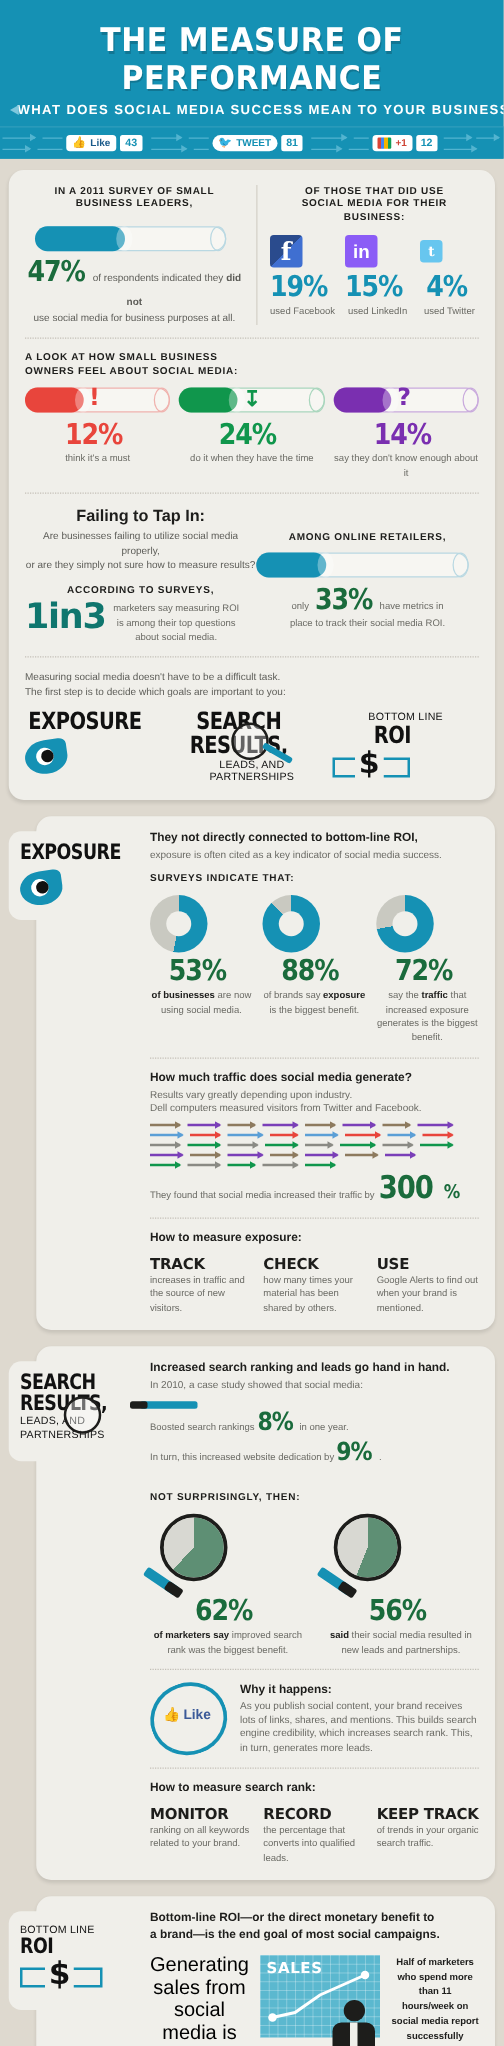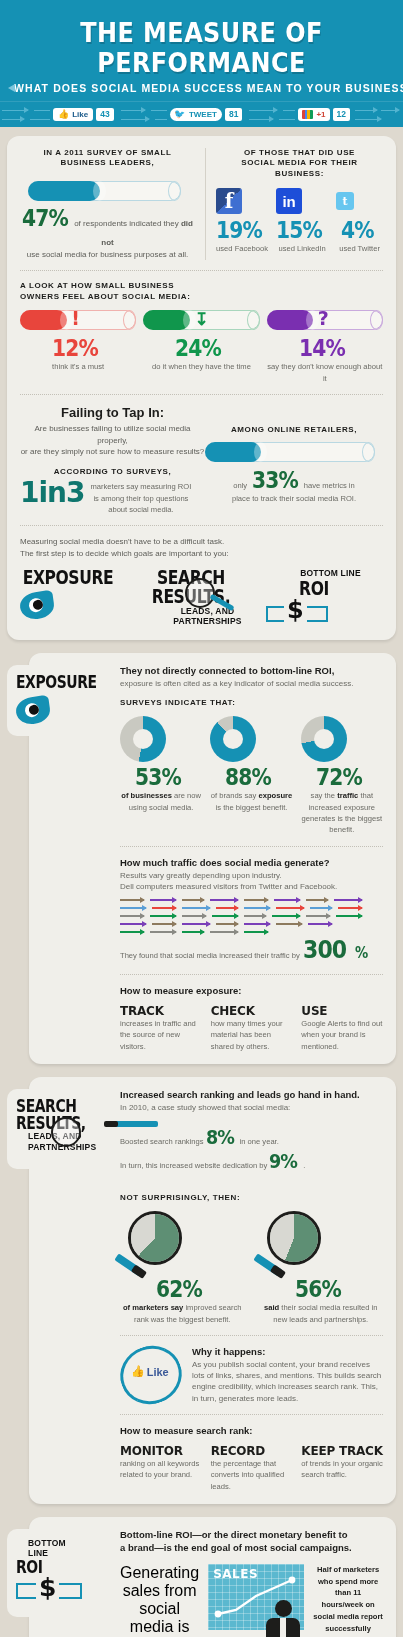--- a/index.html
+++ b/index.html
@@ -96,22 +96,22 @@
     position: absolute; left: -22px; top: 12px; width: 84px;
     background: #f0efea; border-radius: 10px 0 0 10px;
     padding: 9px 6px 12px 9px;
   }
   h2.sec {
     font-family: "DejaVu Sans", sans-serif; font-weight: bold;
     font-size: 19px; color: #111111; letter-spacing: -0.5px;
     transform: scaleX(0.82); transform-origin: left center; line-height: 0.98;
   }
   .sec-sub {
-    font-size: 8.5px; font-weight: bold; color: #111; letter-spacing: 0.2px;
-    line-height: 1.15; margin-top: 1px; margin-left: 12px;
+    font-size: 8.5px; font-weight: normal; color: #111; letter-spacing: 0.2px;
+    line-height: 1.15; margin-top: 1px;
   }
 
   .hr-dot { border-top: 1px dotted #c3c0b7; margin: 10px 0; }
 
   .lbl-caps {
     font-size: 8px; font-weight: bold; color: #1d1d1b;
     letter-spacing: 0.6px; line-height: 1.3;
   }
   .body-txt { font-size: 8px; color: #5d5d58; line-height: 1.45; }
 
@@ -157,21 +157,21 @@
   .vdiv { width: 1px; background: #d4d1c8; margin: 0 10px; }
 
   
   .logo-sq {
     width: 26px; height: 26px; border-radius: 3px;
     display: flex; align-items: center; justify-content: center;
     color: #fff; font-weight: bold; font-family: "DejaVu Serif", serif;
     font-size: 19px; line-height: 1;
   }
   .logo-fb { background: linear-gradient(135deg,#2a4b8d 50%, #3f6fd1 50%); font-size: 20px;}
-  .logo-li { background: #1d4ed8; font-family: "Liberation Sans", sans-serif; font-size: 15px; }
+  .logo-li { background: #8b5cf6; font-family: "Liberation Sans", sans-serif; font-size: 15px; }
   .logo-tw { width: 18px; height: 18px; background: #67c6ef; font-size: 11px; font-family:"DejaVu Serif",serif;}
 
   
   .donut { width: 46px; height: 46px; border-radius: 50%; position: relative; }
   .donut::after {
     content: ""; position: absolute; left: 13px; top: 13px;
     width: 20px; height: 20px; border-radius: 50%; background: #f0efea;
   }
 
   

